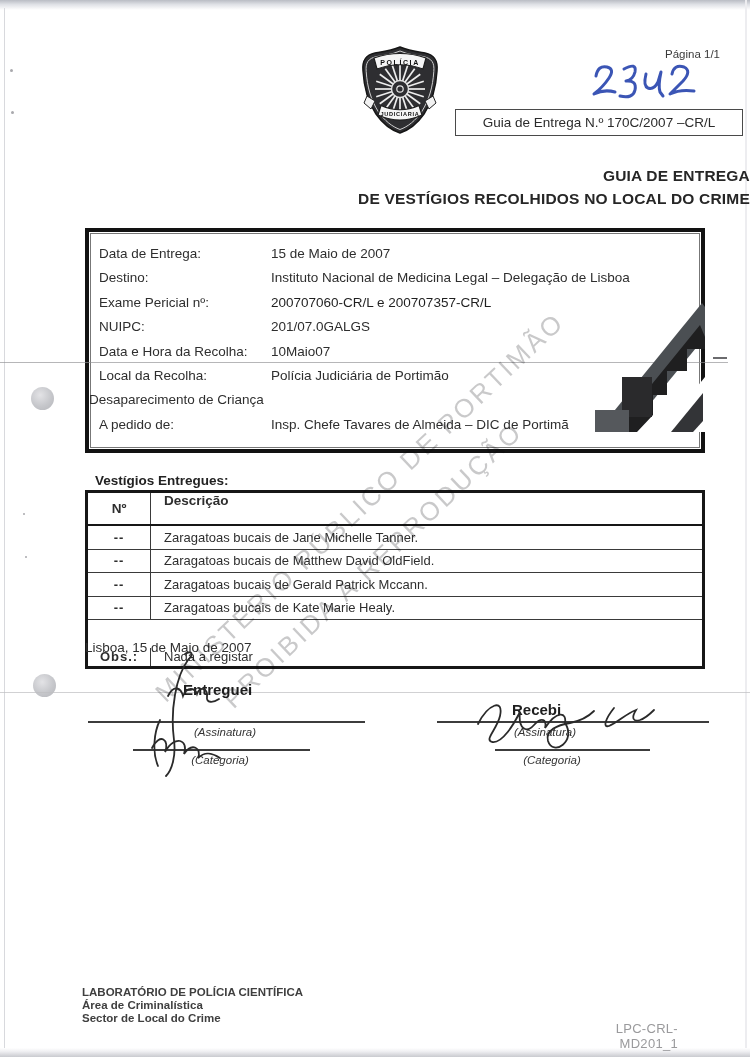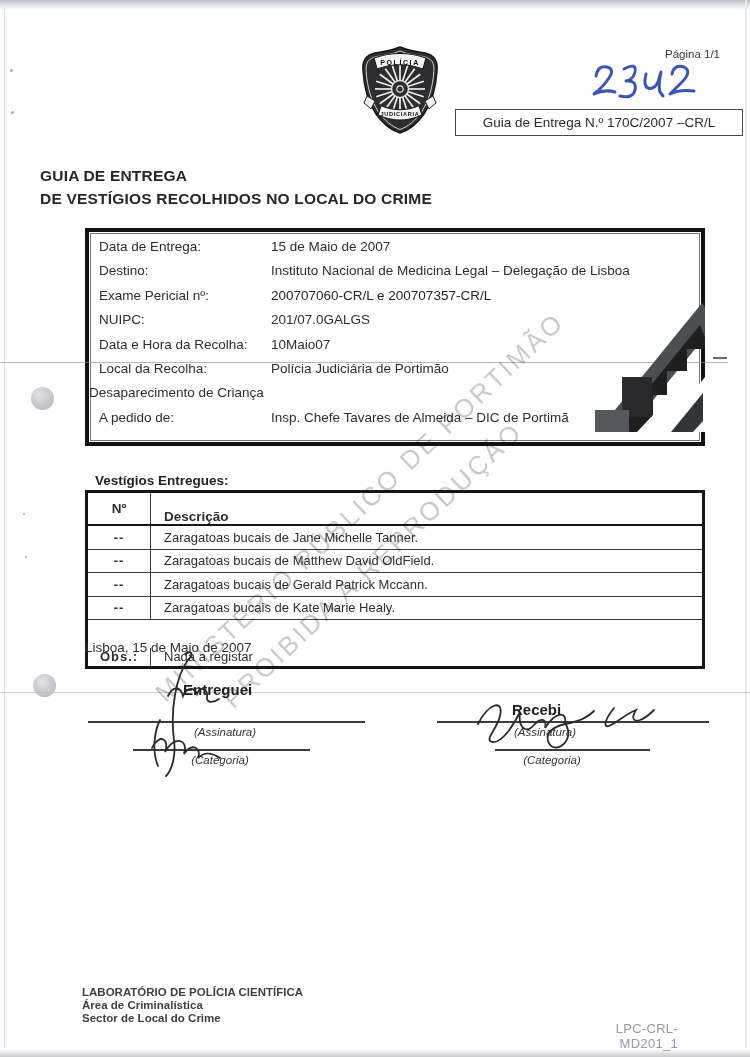--- a/index.html
+++ b/index.html
@@ -17,32 +17,32 @@
   .speck{background:#a9a9ad;border-radius:50%;}
   .hole{width:23px;height:23px;border-radius:50%;background:radial-gradient(circle at 40% 35%,#e3e3e6 0%,#c6c7cb 55%,#b4b5ba 100%);}
   .hline1{left:0;top:362px;width:728px;height:1px;background:#8f8f92;opacity:.65;}
   .hline2{left:0;top:692px;width:750px;height:1px;background:#bdbdc1;opacity:.7;}
   .dash-right{left:713px;top:357px;width:14px;height:2px;background:#6b6b6e;}
   
   .pagina{left:610px;top:48px;width:110px;text-align:right;font-size:11.5px;color:#3a3a3a;}
   .refbox{left:455px;top:109px;width:286px;height:25px;border:1.4px solid #4a4a4a;background:#fff;
           text-align:center;line-height:25px;font-size:13.5px;color:#2b2b2b;}
   
-  .title{left:40px;top:164px;width:710px;text-align:left;font-weight:bold;font-size:15.5px;line-height:23px;color:#262626;letter-spacing:.2px;}
+  .title{left:40px;top:164px;width:710px;text-align:right;font-weight:bold;font-size:15.5px;line-height:23px;color:#262626;letter-spacing:.2px;}
   
   .infobox{left:85px;top:228px;width:612px;height:207px;border:4px solid #121212;
-           box-shadow:inset 0 0 0 1px #ffffff, inset 0 0 0 2px #777;background:#fff;padding-top:3px;}
+           box-shadow:inset 0 0 0 1px #ffffff, inset 0 0 0 2px #777;background:#fff;padding-top:10px;}
   .info-row{display:flex;height:24.4px;line-height:24.4px;font-size:13.5px;}
   .info-label{width:172px;padding-left:10px;white-space:nowrap;}
   .info-value{flex:1;white-space:nowrap;}
   .bold{font-weight:normal;color:#1f1f1f;}
   
   .section-heading{left:95px;top:459px;font-weight:bold;font-size:13.5px;color:#222;margin-top:14px;}
   .v-table{left:85px;top:490px;width:614px;border:3px solid #161616;box-shadow:inset 0 0 0 1px #fdfdfd;background:#fff;}
-  .v-thead{display:flex;height:31px;align-items:flex-end;border-bottom:2.5px solid #161616;font-weight:bold;font-size:13.5px;}
+  .v-thead{display:flex;height:31px;align-items:flex-start;border-bottom:2.5px solid #161616;font-weight:bold;font-size:13.5px;}
   .v-row{display:flex;height:22.5px;align-items:center;border-bottom:1px solid #3a3a3a;font-size:13px;}
   .v-row:last-child{border-bottom:none;}
   .v-obs{height:17.5px;margin-top:28px;}
   .v-col-no{width:62px;align-self:stretch;display:flex;align-items:center;justify-content:center;border-right:1px solid #3a3a3a;}
   .v-col-desc{flex:1;padding-left:13px;}
   .no-mark{font-weight:bold;letter-spacing:1px;}
   
   .place-date{left:85px;top:640px;font-size:13.5px;}
   .sig-title{font-weight:bold;font-size:15px;color:#1e1e1e;}
   .sig-line{height:1.5px;background:#3c3c3c;}

